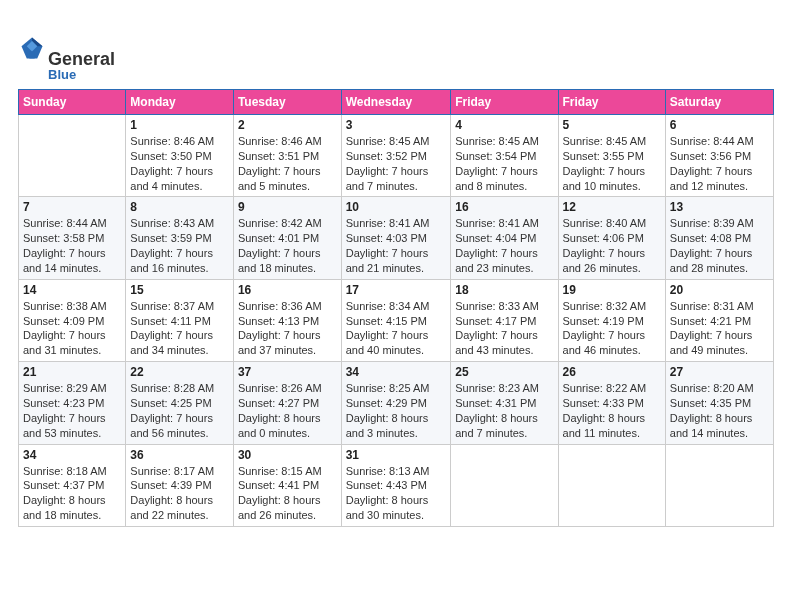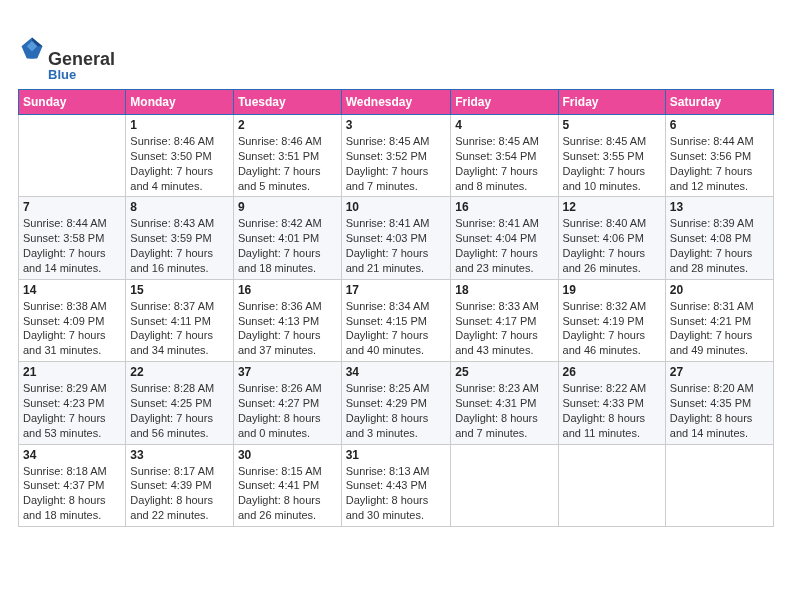--- a/index.html
+++ b/index.html
@@ -250,21 +250,21 @@
             <div class="day-number">27</div>
             <div class="day-info">Sunrise: 8:20 AM<br>Sunset: 4:35 PM<br>Daylight: 8 hours<br>and 14 minutes.</div>
           </td>
         </tr>
         <tr>
           <td>
             <div class="day-number">34</div>
             <div class="day-info">Sunrise: 8:18 AM<br>Sunset: 4:37 PM<br>Daylight: 8 hours<br>and 18 minutes.</div>
           </td>
           <td>
-            <div class="day-number">33</div>
+            <div class="day-number">36</div>
             <div class="day-info">Sunrise: 8:17 AM<br>Sunset: 4:39 PM<br>Daylight: 8 hours<br>and 22 minutes.</div>
           </td>
           <td>
             <div class="day-number">30</div>
             <div class="day-info">Sunrise: 8:15 AM<br>Sunset: 4:41 PM<br>Daylight: 8 hours<br>and 26 minutes.</div>
           </td>
           <td>
             <div class="day-number">31</div>
             <div class="day-info">Sunrise: 8:13 AM<br>Sunset: 4:43 PM<br>Daylight: 8 hours<br>and 30 minutes.</div>
           </td>

